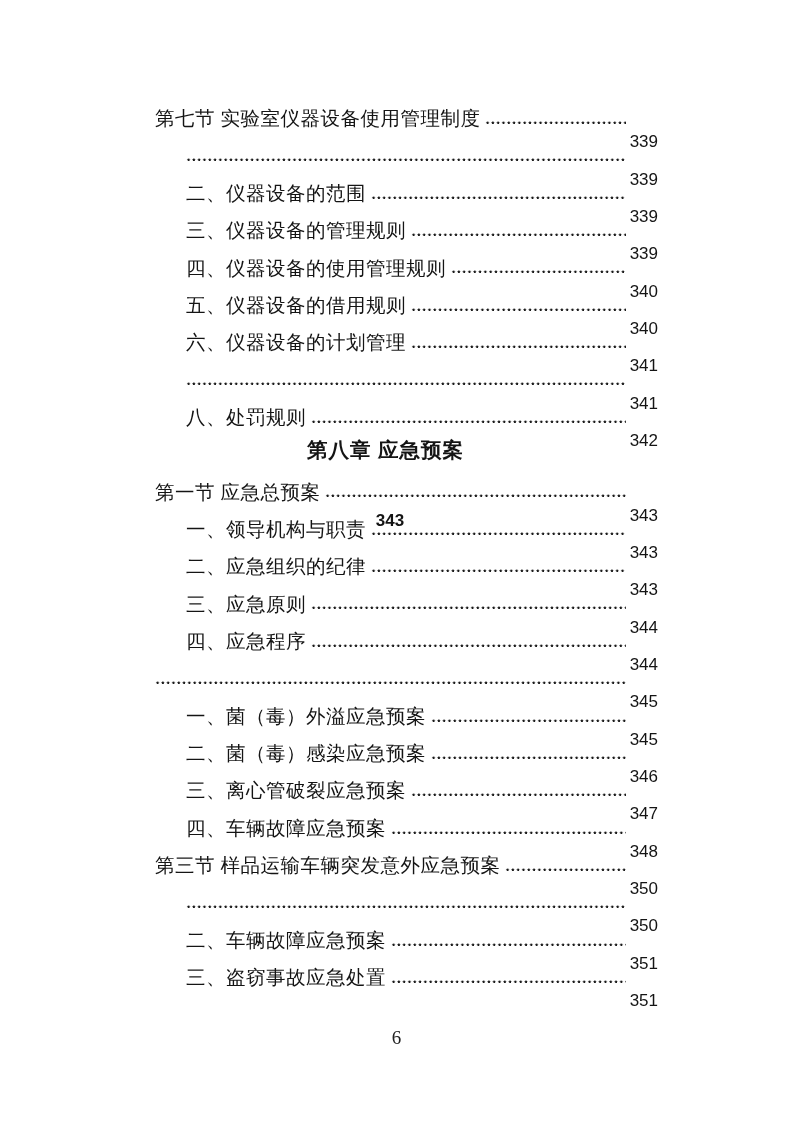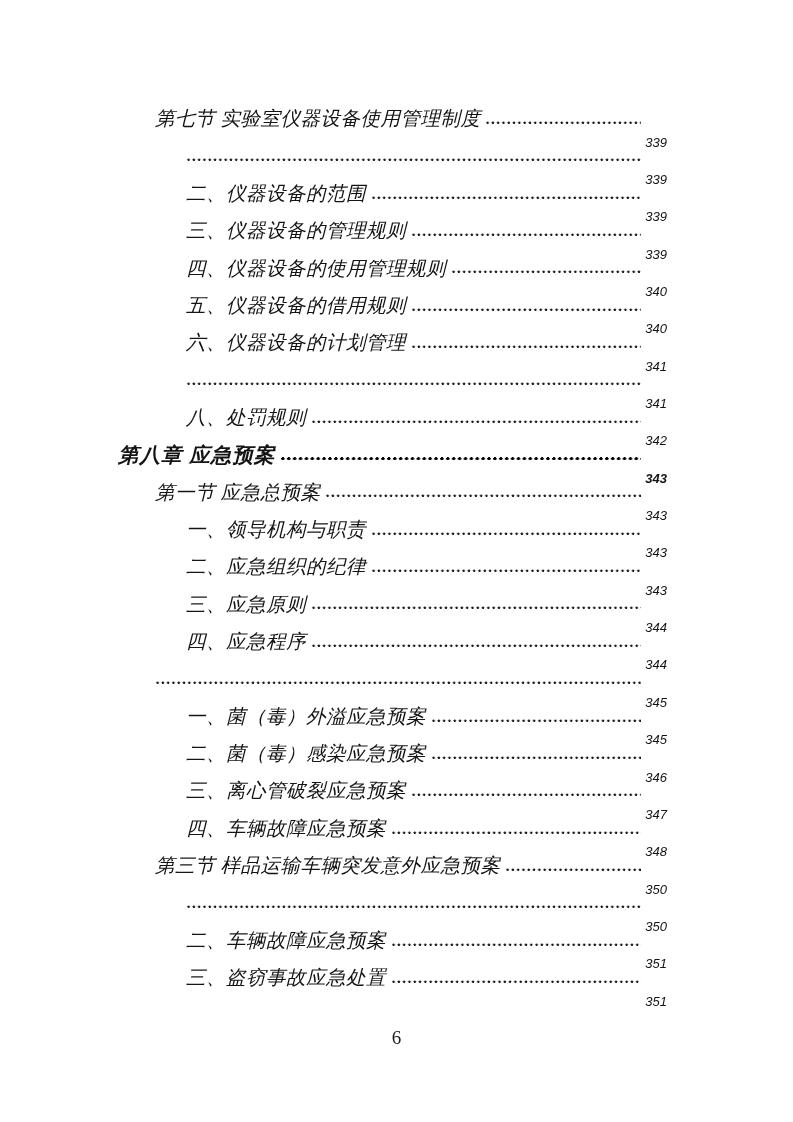--- a/index.html
+++ b/index.html
@@ -17,22 +17,21 @@
   }
   .page {
     position: absolute;
     inset: 0;
     background: #ffffff;
   }
   .toc {
     position: absolute;
     top: 100px;
     left: 118px;
-    right: 126px;
-    font-style: italic;
+    right: 135px;
   }
   .toc-row {
     display: flex;
     align-items: center;
     height: 37.35px;
     white-space: nowrap;
   }
   .toc-title {
     white-space: nowrap;
     padding-right: 5px;
@@ -42,28 +41,29 @@
     flex: 1 1 auto;
     height: 100%;
     min-width: 20px;
     background-image: radial-gradient(circle at 2.6px 23px, #1b1b1b 1.15px, transparent 1.5px);
     background-size: 5.3px 37.35px;
     background-repeat: repeat-x;
   }
   .toc-page {
     padding-left: 4px;
     font-family: "Liberation Sans", sans-serif;
-    font-size: 13px;
+    font-size: 17px;
     letter-spacing: 0px;
     margin-top: 47px;
   }
   
   .level-chapter {
     font-weight: bold;
     font-size: 20.5px;
+    flex-direction: column;
   }
   .level-chapter .toc-title {
     font-family: "Liberation Sans", sans-serif;
     letter-spacing: 1px;
   }
   .level-chapter .toc-leader {
     background-image: radial-gradient(circle at 2.9px 23px, #000000 1.45px, transparent 1.8px);
     background-size: 5.9px 37.35px;
   }
   .level-chapter .toc-page {

